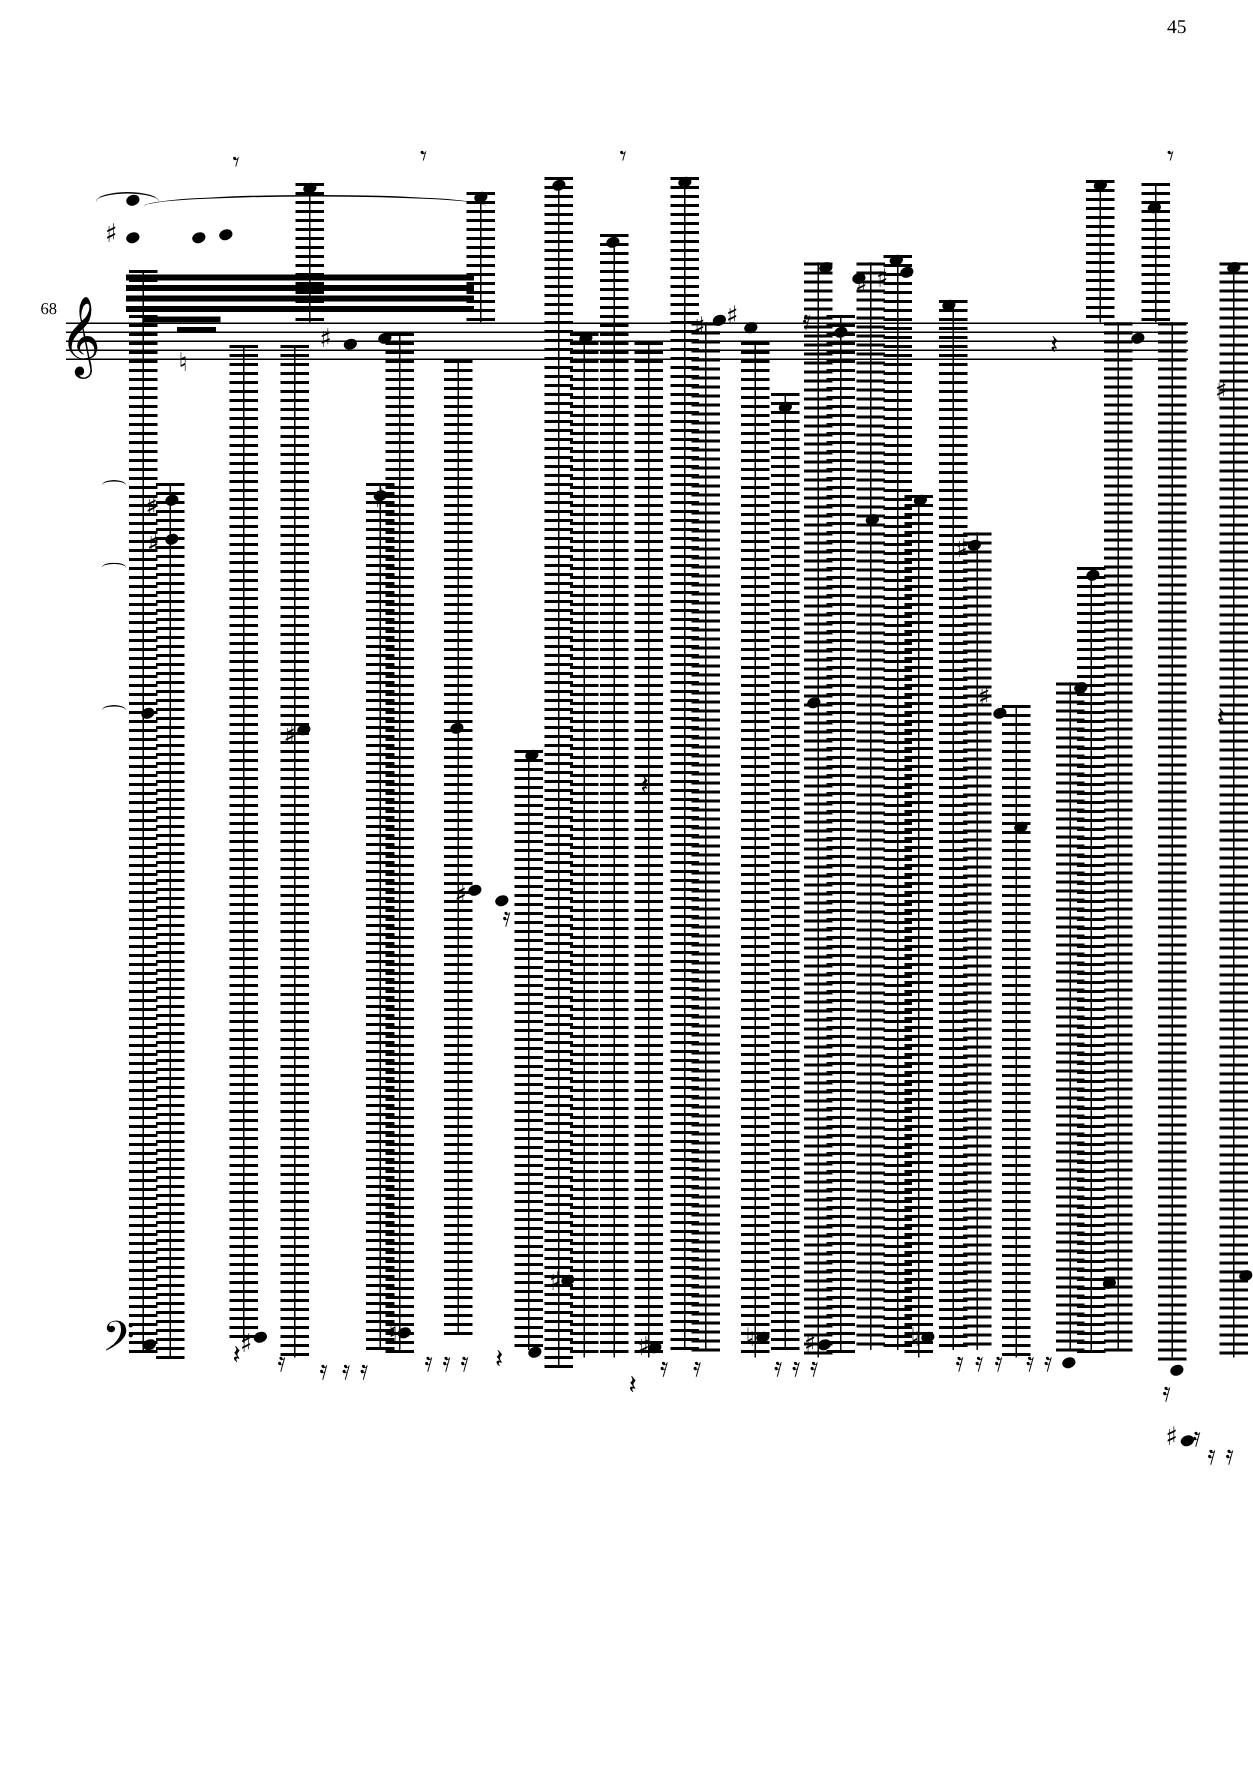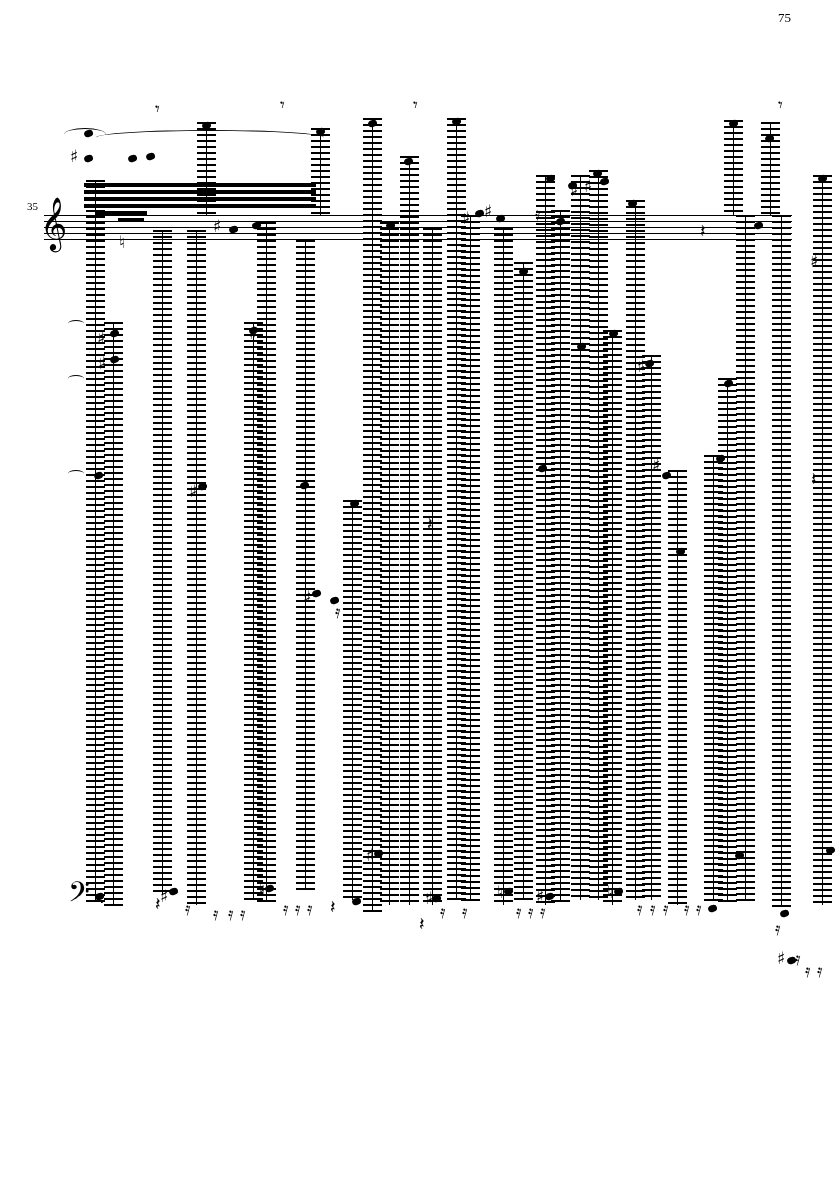--- a/index.html
+++ b/index.html
@@ -32,22 +32,22 @@
   .beam{position:absolute;background:#000;height:3px;}
   .slur{position:absolute;border-top:1.4px solid #000;border-radius:50%;height:10px;}
   .tiny-slur{position:absolute;border-top:1.3px solid #000;border-radius:50%;height:6px;width:16px;}
   .sr{position:absolute;font-size:15px;line-height:15px;font-family:"DejaVu Sans",sans-serif;}
 </style>
 </head>
 <body>
 
 <div class="page">
 
-  <div class="page-number">75</div>
-  <div class="measure-number" style="left:27px;top:200px;">35</div>
+  <div class="page-number">45</div>
+  <div class="measure-number" style="left:27px;top:200px;">68</div>
 
   <div class="staff">
     <div class="line l0"></div>
     <div class="line l1"></div>
     <div class="line l2"></div>
     <div class="line l3"></div>
     <div class="line l4"></div>
   </div>
 
   <div class="clef" style="left:40px;top:200px;">𝄞</div>

